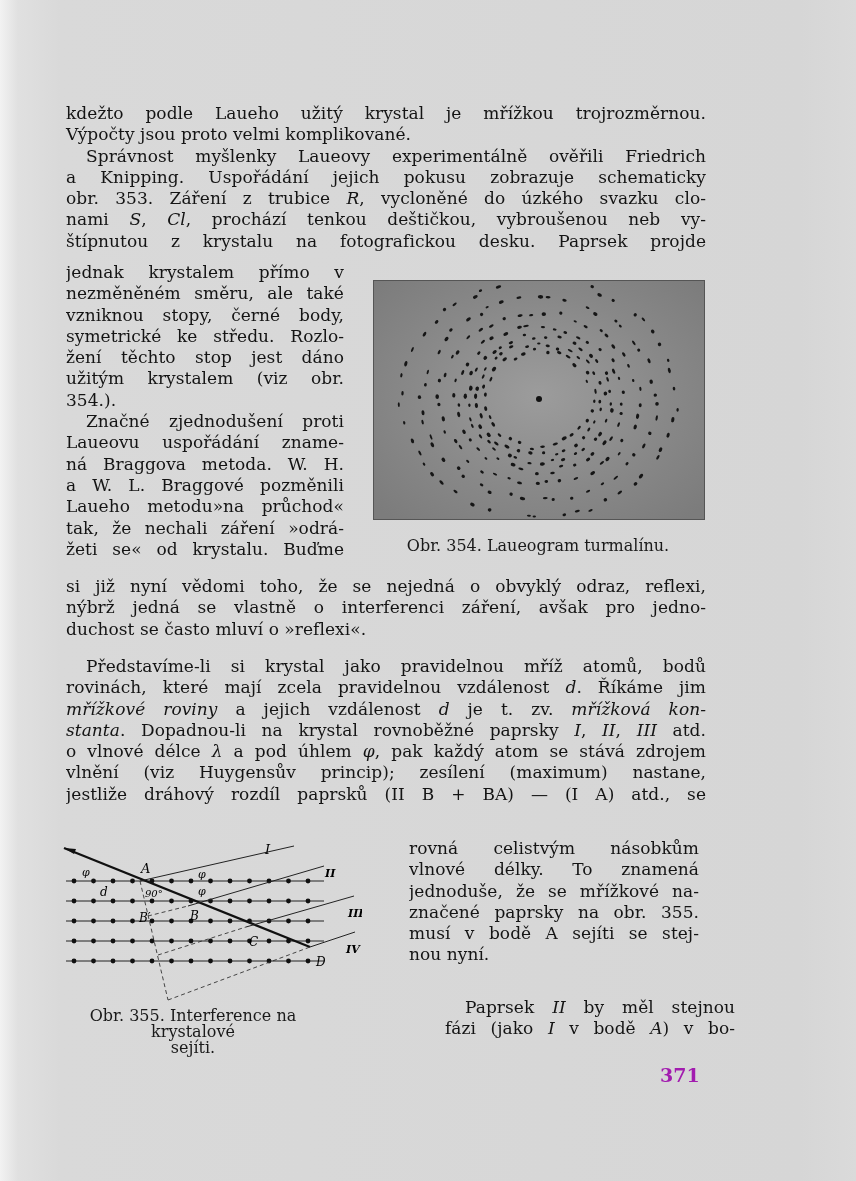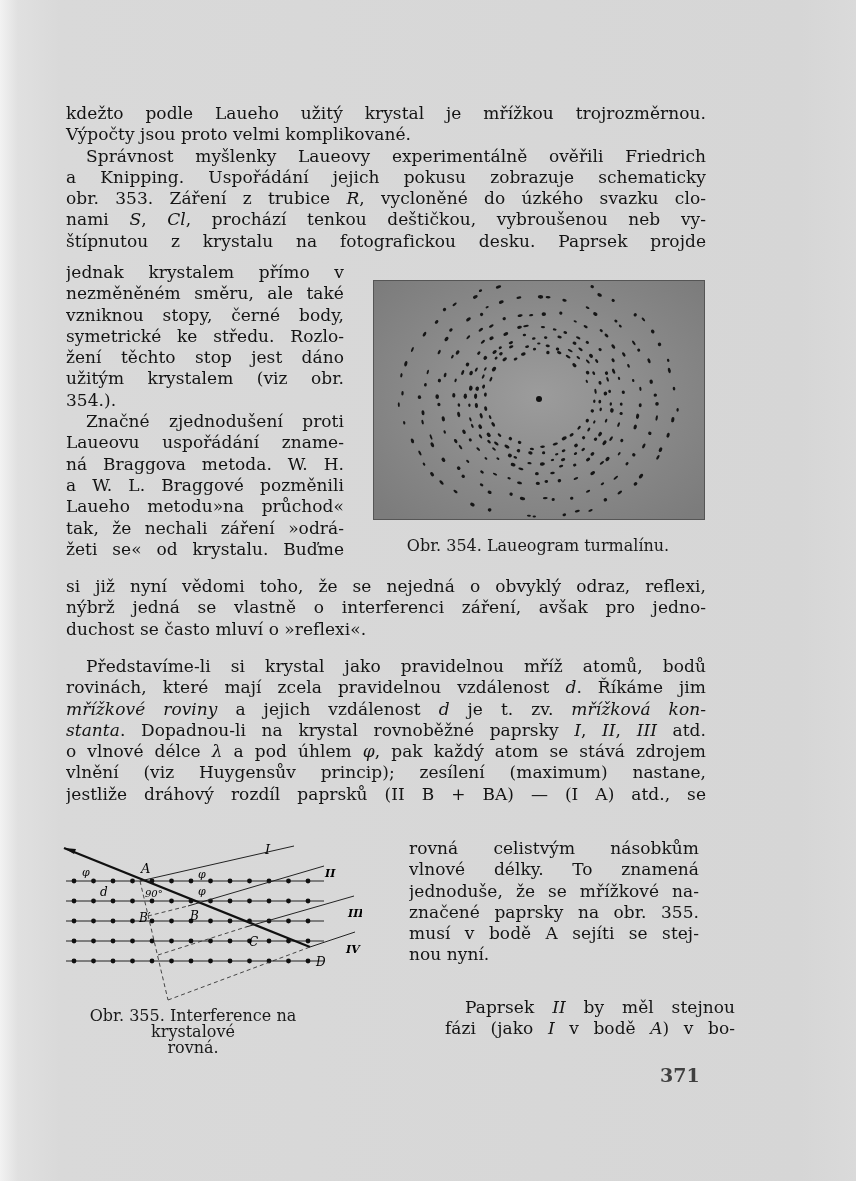--- a/index.html
+++ b/index.html
@@ -31,21 +31,21 @@
     background-image: radial-gradient(ellipse at 50% 48%, #9c9c9c 0px, #939393 60px, #888 130px, #7c7c7c 220px);
     border: 1px solid #555;
     overflow: hidden;
   }
   .cap {
     position: absolute; font-family: "DejaVu Serif", serif; font-size: 16px;
     color: #1a1a1a; text-align: center; line-height: 16px;
   }
   .pagenum {
     position: absolute; left: 660px; top: 1064px;
-    font-family: "DejaVu Serif", serif; font-weight: bold; font-size: 19px; color: #404040;
+    font-family: "DejaVu Serif", serif; font-weight: bold; font-size: 19px; color: #a21caf;
   }
   .fig355 { position: absolute; left: 62px; top: 840px; width: 300px; height: 170px; }
 </style>
 </head>
 <body>
 
 <div class="page">
 
   <div class="txt" style="left:66px; top:103px; width:640px;">
     <span class="line j">kdežto podle Laueho užitý krystal je mřížkou trojrozměrnou.</span>
@@ -485,17 +485,17 @@
     <text x="187" y="106" font-style="italic" font-size="12" font-family="DejaVu Serif, serif">C</text>
     <text x="254" y="126" font-style="italic" font-size="12" font-family="DejaVu Serif, serif">D</text>
     <text x="20" y="36" font-style="italic" font-size="11" font-family="DejaVu Serif, serif">φ</text>
     <text x="136" y="38" font-style="italic" font-size="11" font-family="DejaVu Serif, serif">φ</text>
     <text x="136" y="55" font-style="italic" font-size="11" font-family="DejaVu Serif, serif">φ</text>
     <text x="38" y="56" font-style="italic" font-size="12" font-family="DejaVu Serif, serif">d</text>
     <text x="83" y="57" font-style="italic" font-size="10" font-family="DejaVu Serif, serif">90°</text>
   </svg>
   <div class="cap" style="left:48px; top:1008px; width:290px;">
     <div>Obr. 355. Interference na krystalové</div>
-    <div>rovná.</div>
+    <div>sejíti.</div>
   </div>
 
   <div class="pagenum">371</div>
 </div>
 
 </body></html>

